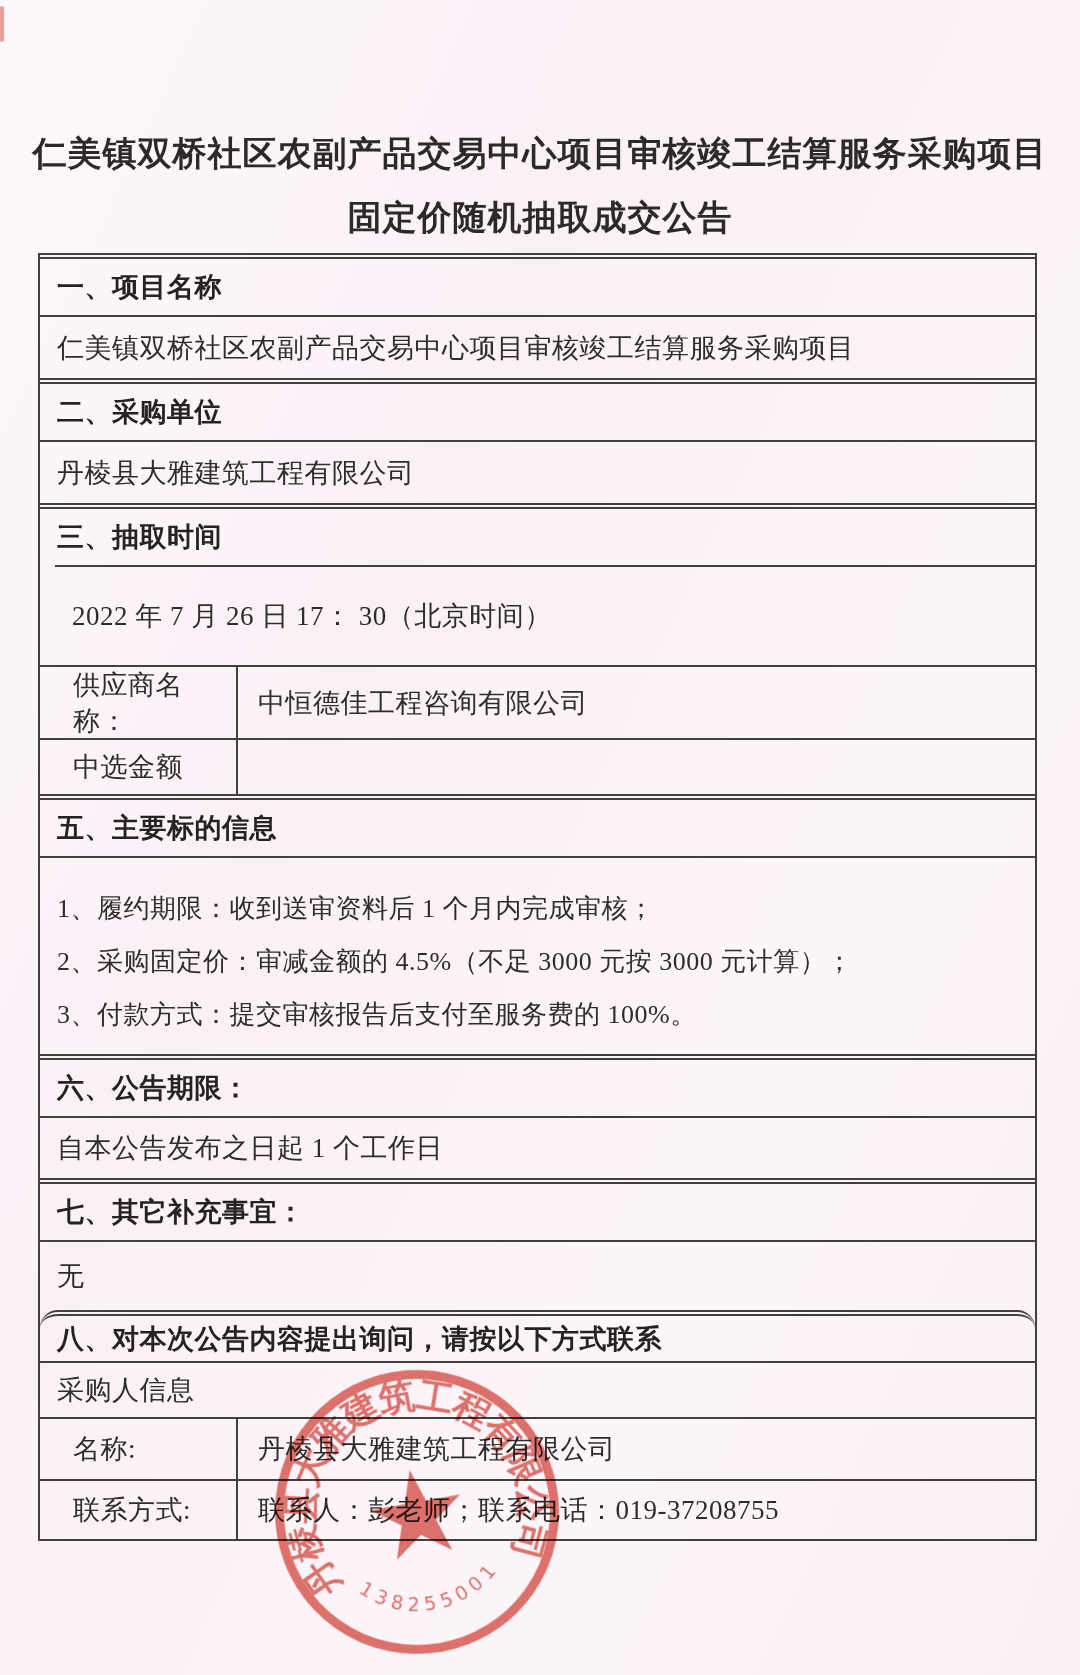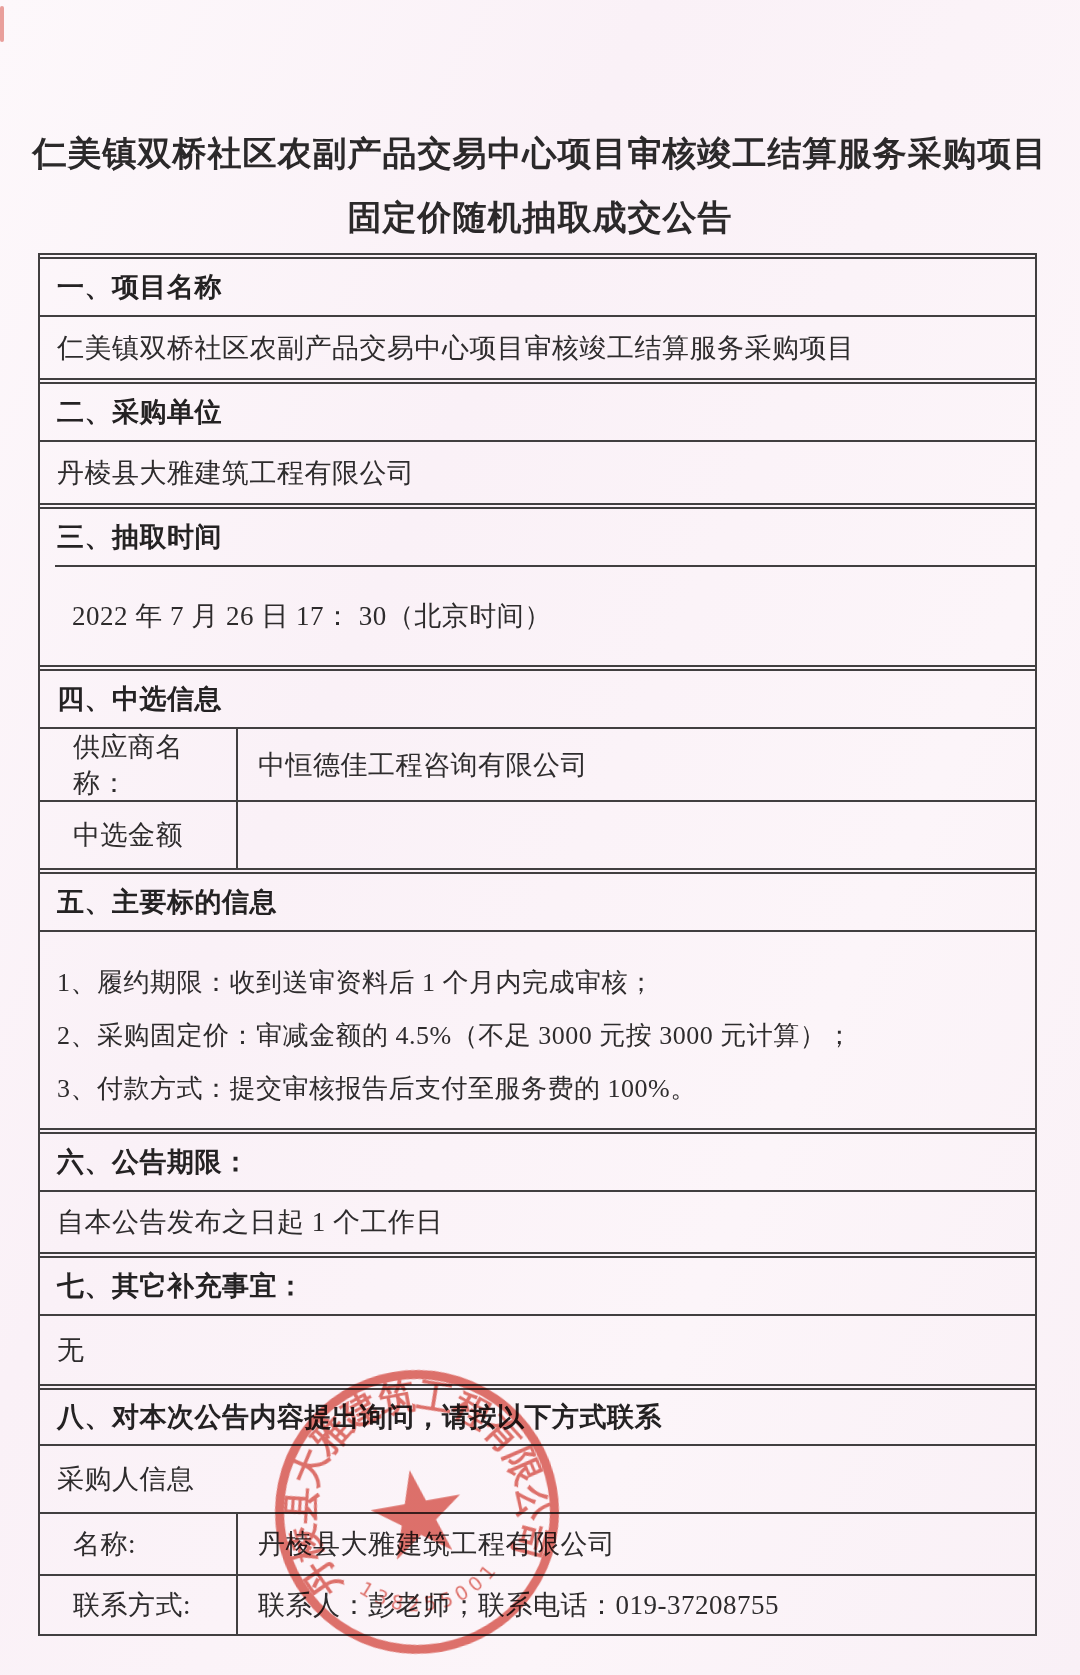--- a/index.html
+++ b/index.html
@@ -50,21 +50,21 @@
   }
   .t-row.head{
     font-family:Liberation Sans, sans-serif;
     font-weight:700;
     font-size:27px;
     color:#242223;
     border-top:6px double #413f40;
   }
   .t-row.cols{padding-left:16px;}
   .h62{height:62px;} .h63{height:63px;} .h100{height:100px;margin-left:15px;} .h73{height:73px;}
-  .h68{height:68px;} .h198{height:198px;} .h70{height:70px;} .h50{height:60px;}
+  .h68{height:56px;} .h198{height:198px;} .h70{height:70px;} .h50{height:51px;border-radius:18px;}
   .h60{height:60px;}
   .cell-l{
     width:182px;
     align-self:stretch;
     display:flex;align-items:center;
     box-sizing:border-box;
     padding-left:17px;
     border-right:2px solid #413f40;
     flex:none;
   }
@@ -124,23 +124,20 @@
       <span>丹棱县大雅建筑工程有限公司</span>
     </div>
 
     <div class="t-row head h62">
       <span>三、抽取时间</span>
     </div>
     <div class="t-row h100">
       <span>2022 年 7 月 26 日 17： 30（北京时间）</span>
     </div>
 
-    <div class="t-row head h62">
-      <span>四、中选信息</span>
-    </div>
     <div class="t-row cols h73">
       <div class="cell-l">供应商名称：</div>
       <div class="cell-r">中恒德佳工程咨询有限公司</div>
     </div>
     <div class="t-row cols h68">
       <div class="cell-l">中选金额</div>
     </div>
 
     <div class="t-row head h62">
       <span>五、主要标的信息</span>

